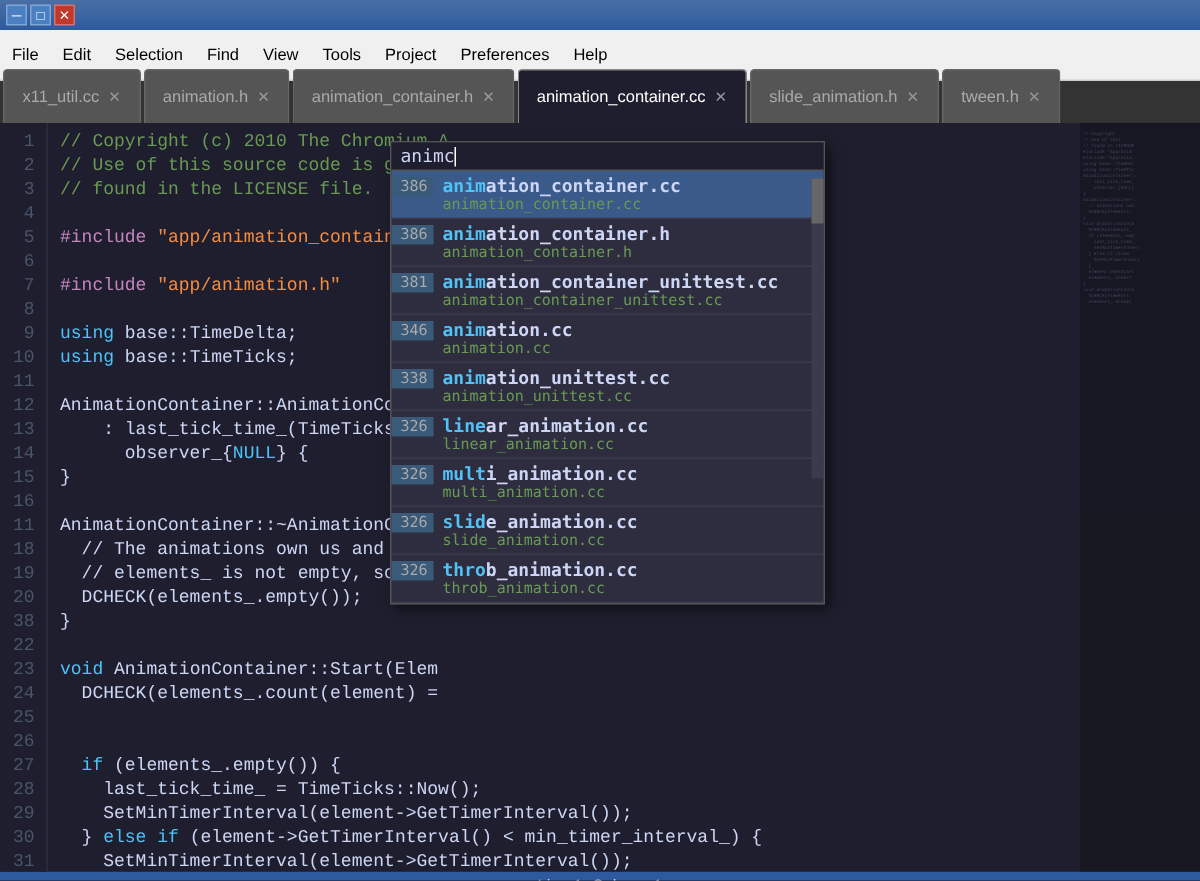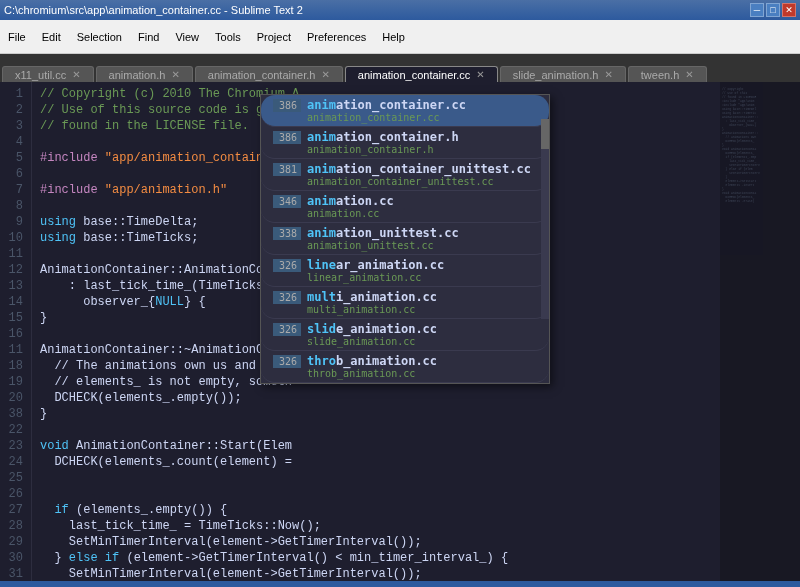--- a/index.html
+++ b/index.html
@@ -48,21 +48,21 @@
     
     .tabs {
       background: #333;
       height: 28px;
       display: flex;
       align-items: flex-end;
       padding-left: 2px;
       border-bottom: none;
     }
     .tab {
-      height: 16px;
+      height: 36px;
       padding: 0 12px;
       font-size: 11px;
       font-family: Arial, sans-serif;
       display: flex;
       align-items: center;
       cursor: pointer;
       border-top-left-radius: 3px;
       border-top-right-radius: 3px;
       white-space: nowrap;
       margin-right: 2px;
@@ -132,24 +132,23 @@
       font-size: 12px;
       color: #cdd6f4;
       border-bottom: 1px solid #555;
       display: flex;
       align-items: center;
     }
     .ac-cursor { display: inline-block; width: 1px; height: 13px; background: #fff; vertical-align: middle; animation: blink 1s step-end infinite; }
     @keyframes blink { 50% { opacity: 0; } }
 
     .ac-item {
-      padding: 3px 12px;
+      padding: 3px 0;
       cursor: pointer;
       border-bottom: 1px solid #3a3a4f;
-      border-radius: 14px;
     }
     .ac-item:hover, .ac-item.selected { background: #3a5a8a; }
     .ac-item .ac-main { font-size: 12px; color: #cdd6f4; font-weight: bold; }
     .ac-item .ac-main .ac-highlight { color: #4fc3f7; font-weight: bold; }
     .ac-item .ac-sub { font-size: 10px; color: #6a9955; margin-top: 0px; }
     .ac-badge {
       display: inline-block;
       background: #3a5a7a;
       color: #aaa;
       font-size: 10px;
@@ -197,21 +196,20 @@
       font-size: 3px;
       line-height: 4px;
       color: #4a5568;
       white-space: pre;
     }
   </style>
 </head>
 <body>
 
 <div class="titlebar">
-  <span>C:\chromium\src\app\animation_container.cc - Sublime Text 2</span>
   <div class="titlebar-controls">
     <div class="titlebar-btn minimize">─</div>
     <div class="titlebar-btn maximize">□</div>
     <div class="titlebar-btn close">✕</div>
   </div>
 </div>
 
 <div class="menubar">
   <div class="menubar-item">File</div>
   <div class="menubar-item">Edit</div>
@@ -317,20 +315,24 @@
   element-&gt;SetStart
   elements_.insert
 }
 void AnimationConta
   DCHECK(elements_
   elements_.erase(
     </div>
   </div>
 
   <div class="autocomplete" id="autocomplete" style="position: absolute;">
+      <div class="ac-input-row">
+        <span>animc</span>
+        <span class="ac-cursor"></span>
+      </div>
       <div class="ac-item selected">
     <div style="display:flex;align-items:center;">
       <span class="ac-badge">386</span>
       <span class="ac-main"><span class="ac-highlight">anim</span>ation_container.cc</span>
     </div>
     <div class="ac-sub" style="margin-left:34px;">animation_container.cc</div>
   </div>
       <div class="ac-item">
     <div style="display:flex;align-items:center;">
       <span class="ac-badge">386</span>

